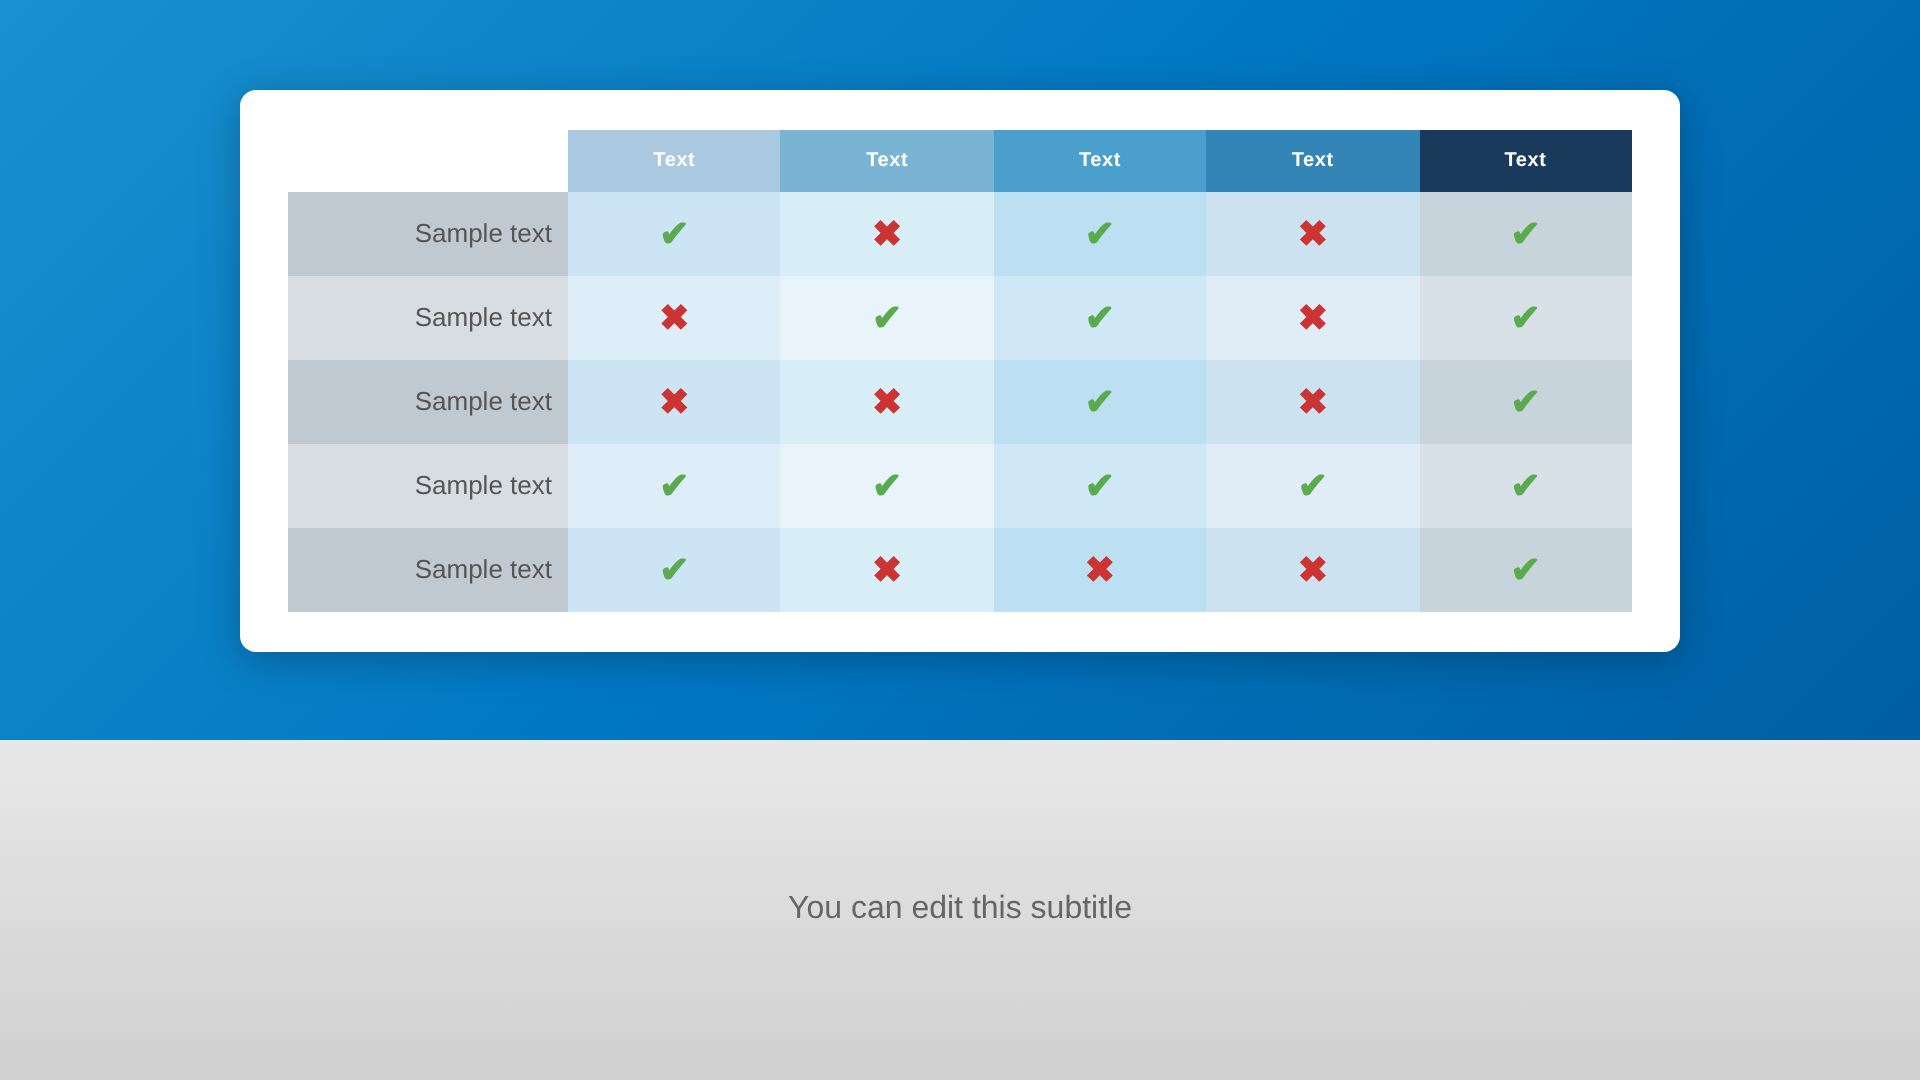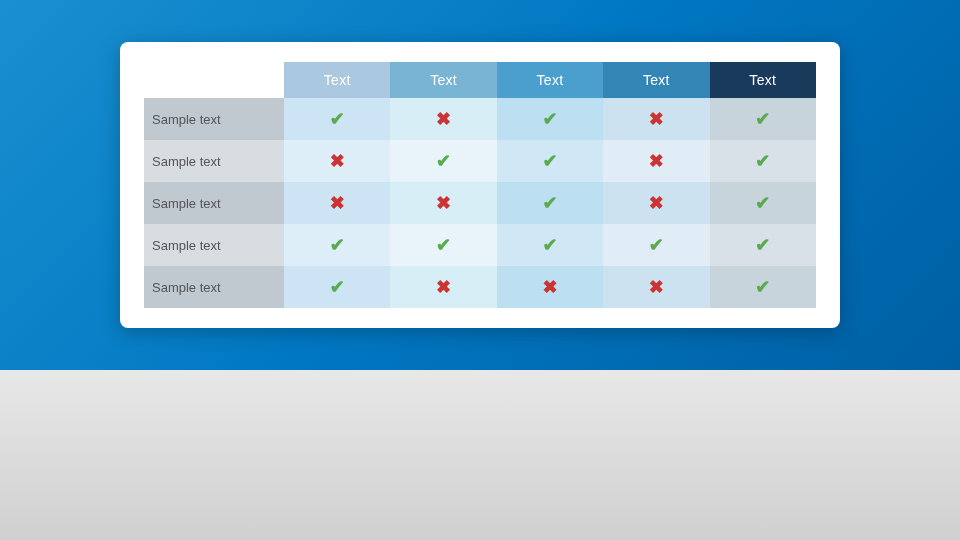--- a/index.html
+++ b/index.html
@@ -43,22 +43,22 @@
       border-collapse: separate;
       border-spacing: 0;
     }
 
     .col-label {
       width: 140px;
     }
 
     
     thead tr th {
-      font-size: 14px;
-      font-weight: 400;
+      font-size: 10px;
+      font-weight: 700;
       color: #fff;
       text-align: center;
       padding: 10px 8px;
       letter-spacing: 0.3px;
     }
 
     th.col-label { background: transparent; }
 
     th.col-1 { background: #aac8e0; }
     th.col-2 { background: #7ab4d4; }
@@ -68,21 +68,21 @@
 
     
     tbody tr td {
       text-align: center;
       padding: 10px 8px;
       font-size: 13px;
       color: #555;
     }
 
     tbody tr td.row-label {
-      text-align: left;
+      text-align: right;
       font-size: 13px;
       color: #555;
       font-weight: 400;
     }
 
     
     tbody tr:nth-child(odd) td.row-label {
       background: #c0c8d0;
     }
     tbody tr:nth-child(even) td.row-label {
@@ -187,13 +187,14 @@
             <td class="col-3"><span class="cross">✖</span></td>
             <td class="col-4"><span class="cross">✖</span></td>
             <td class="col-5"><span class="check">✔</span></td>
           </tr>
         </tbody>
     </table>
   </div>
 </div>
 
 <div class="bottom-section">
+  <div class="sub-title">You can edit this subtitle</div>
 </div>
 
 </body></html>

